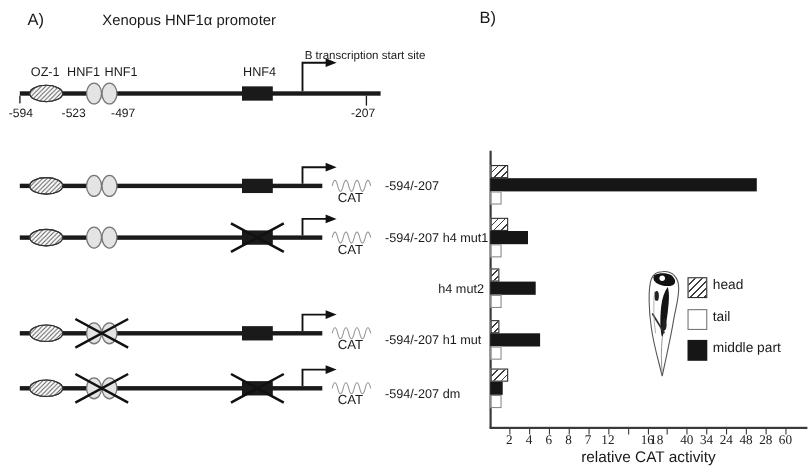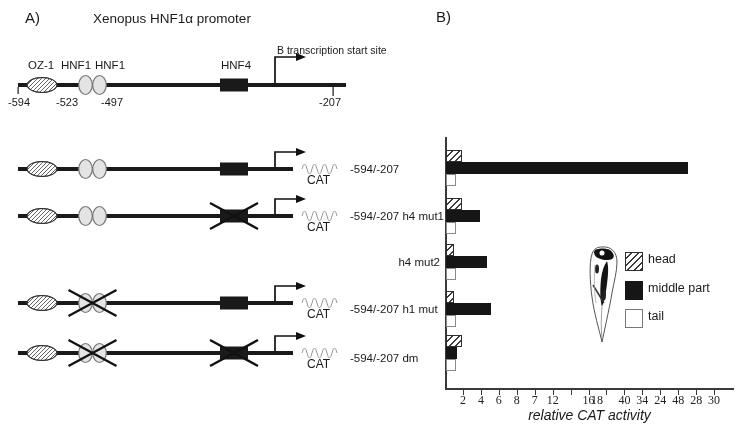--- a/index.html
+++ b/index.html
@@ -14,21 +14,21 @@
   .t-row{font-size:11.5px;}
   .t-cat{font-size:12px;}
   .panelA-svg{position:absolute;left:0;top:0;}
   .panel-b-label{position:absolute;left:436px;top:8px;font-size:15px;}
   
   .y-axis{position:absolute;left:445px;top:137px;width:2px;height:252px;background:#3a3a3a;}
   .x-axis{position:absolute;left:445px;top:388px;width:289px;height:2px;background:#3a3a3a;}
   .xtick{position:absolute;top:390px;width:1px;height:5px;background:#3a3a3a;}
   .xtick-label{position:absolute;top:393px;transform:translateX(-50%);
                font-family:"Liberation Serif",serif;font-size:12px;color:#222;}
-  .x-axis-title{position:absolute;left:445px;top:407px;width:289px;text-align:center;font-size:14px;font-style:italic;}
+  .x-axis-title{position:absolute;left:445px;top:407px;width:289px;text-align:center;font-size:14px;}
   .bar{position:absolute;height:12px;box-sizing:border-box;}
   .bar-hatched{background-color:#fff;
     background-image:repeating-linear-gradient(135deg,rgba(0,0,0,0) 0 3.5px,#3c3c3c 3.5px 4.6px);
     border:1px solid #2e2e2e;}
   .bar-solid{background:#161616;}
   .bar-open{background:#fff;border:1px solid #8a8a8a;}
   
   .legend{position:absolute;left:625px;top:252px;display:flex;flex-direction:column;gap:9.5px;}
   .legend-item{display:flex;align-items:flex-start;height:19px;}
   .swatch{width:18px;height:19px;box-sizing:border-box;margin-right:5px;flex:0 0 auto;}
@@ -133,26 +133,26 @@
   <div class="y-axis"></div>
   <div class="x-axis"></div>
   <div class="x-axis-title">relative CAT activity</div>
 
   <div class="legend">
     <div class="legend-item">
       <span class="swatch swatch-hatched"></span>
       <span class="legend-label">head</span>
     </div>
     <div class="legend-item">
+      <span class="swatch swatch-open"></span>
+      <span class="legend-label">tail</span>
+    </div>
+    <div class="legend-item">
       <span class="swatch swatch-solid"></span>
       <span class="legend-label">middle part</span>
-    </div>
-    <div class="legend-item">
-      <span class="swatch swatch-open"></span>
-      <span class="legend-label">tail</span>
     </div>
   </div>
 
   <svg class="tadpole" width="44" height="100" viewBox="0 0 44 100">
     <path d="M21,2 C30,1 36,7 36,17 C36,27 33,36 31,48 C29,60 25,78 21,97
              C18,84 13,68 11,52 C9,38 8,18 11,9 C13,3 17,2 21,2 Z" fill="#ffffff" stroke="#555" stroke-width="1"></path>
     <path d="M14,5 C18,3 25,3 29,5 C33,8 34,12 31,14 C27,16 21,15 17,13 C13,11 12,7 14,5 Z" fill="#111"></path>
     <circle cx="21" cy="8" r="2.5" fill="#ffffff"></circle>
     <path d="M26,16 C28,22 27,31 26,39 C25,48 23,56 21,62 C19,55 19,44 20,34 C21,26 23,20 26,16 Z" fill="#151515"></path>
     <ellipse cx="16" cy="24" rx="2" ry="4.5" fill="#222"></ellipse>
@@ -184,21 +184,21 @@
     <div class="xtick-label" style="left: 624.375px;">40</div>
     <div class="xtick" style="left: 642.312px;"></div>
     <div class="xtick-label" style="left: 642.312px;">34</div>
     <div class="xtick" style="left: 660.25px;"></div>
     <div class="xtick-label" style="left: 660.25px; font-family: Liberation Serif, serif;">24</div>
     <div class="xtick" style="left: 678.188px;"></div>
     <div class="xtick-label" style="left: 678.188px;">48</div>
     <div class="xtick" style="left: 696.125px;"></div>
     <div class="xtick-label" style="left: 696.125px;">28</div>
     <div class="xtick" style="left: 714.062px;"></div>
-    <div class="xtick-label" style="left: 714.062px;">30</div>
+    <div class="xtick-label" style="left: 714.062px;">60</div>
     <div class="bar bar-hatched" style="left: 446px; top: 150px; width: 16px;"></div>
     <div class="bar bar-hatched" style="left: 446px; top: 198px; width: 16px;"></div>
     <div class="bar bar-hatched" style="left: 446px; top: 244px; width: 8px;"></div>
     <div class="bar bar-hatched" style="left: 446px; top: 291px; width: 8px;"></div>
     <div class="bar bar-hatched" style="left: 446px; top: 335px; width: 16px;"></div>
     <div class="bar bar-solid" style="left: 446px; top: 162px; width: 242px;"></div>
     <div class="bar bar-solid" style="left: 446px; top: 210px; width: 34px;"></div>
     <div class="bar bar-solid" style="left: 446px; top: 256px; width: 41px;"></div>
     <div class="bar bar-solid" style="left: 446px; top: 303px; width: 45px;"></div>
     <div class="bar bar-solid" style="left: 446px; top: 347px; width: 11px;"></div>

